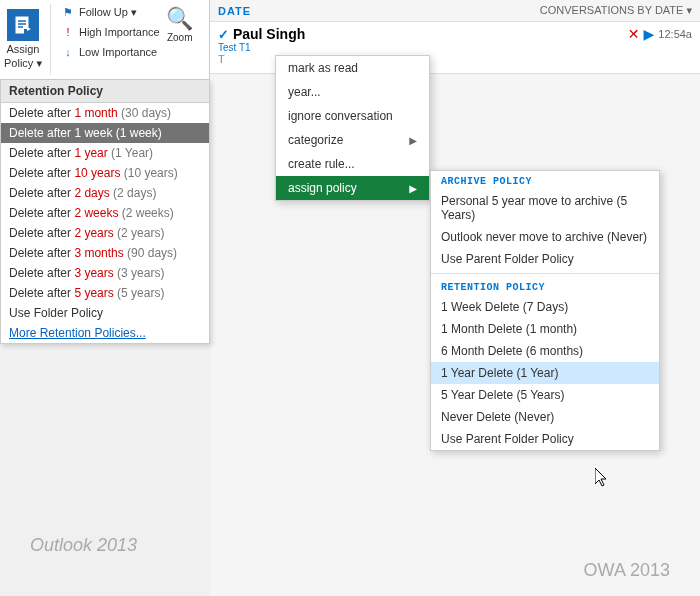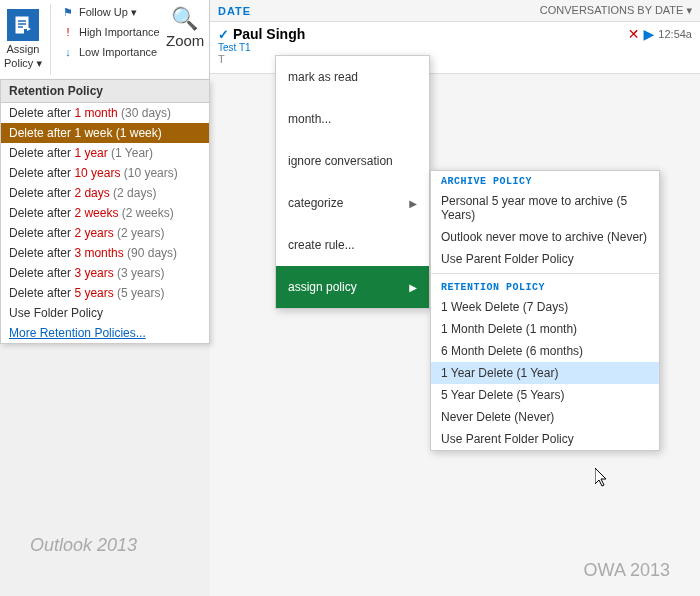--- a/index.html
+++ b/index.html
@@ -106,21 +106,21 @@
       cursor: pointer;
       padding: 4px 8px;
     }
 
     .zoom-icon {
       font-size: 22px;
       color: #555;
     }
 
     .zoom-label {
-      font-size: 15px;
+      font-size: 10px;
       color: #333;
     }
 
     
     .retention-dropdown {
       position: absolute;
       top: 80px;
       left: 0;
       width: 210px;
       background: #fff;
@@ -140,21 +140,21 @@
     }
 
     .retention-item {
       padding: 3px 8px;
       cursor: pointer;
       font-size: 12px;
       color: #333;
     }
 
     .retention-item.active {
-      background: #a16207;
+      background: #737373;
       color: #fff;
     }
 
     .retention-item.active span {
       color: #fff !important;
     }
 
     .retention-item .days {
       color: #cc0000;
     }
@@ -283,21 +283,21 @@
       top: 55px;
       left: 65px;
       width: 155px;
       background: #fff;
       border: 1px solid #ccc;
       box-shadow: 2px 2px 8px rgba(0,0,0,0.2);
       z-index: 200;
     }
 
     .context-item {
-      padding: 14px 12px;
+      padding: 5px 12px;
       cursor: pointer;
       font-size: 12px;
       color: #333;
       display: flex;
       align-items: center;
       justify-content: space-between;
     }
 
     .context-item.active {
       background: #15803d;
@@ -467,21 +467,21 @@
     </div>
     <div class="email-subject">Test T1</div>
     <div class="email-preview">T</div>
   </div>
 
   <div class="context-menu">
     <div class="context-item">
       <span>mark as read</span>
     </div>
     <div class="context-item">
-      <span>month...</span>
+      <span>year...</span>
     </div>
     <div class="context-item">
       <span>ignore conversation</span>
     </div>
     <div class="context-item">
       <span>categorize</span>
       <span class="context-arrow">▶</span>
     </div>
     <div class="context-item">
       <span>create rule...</span>

